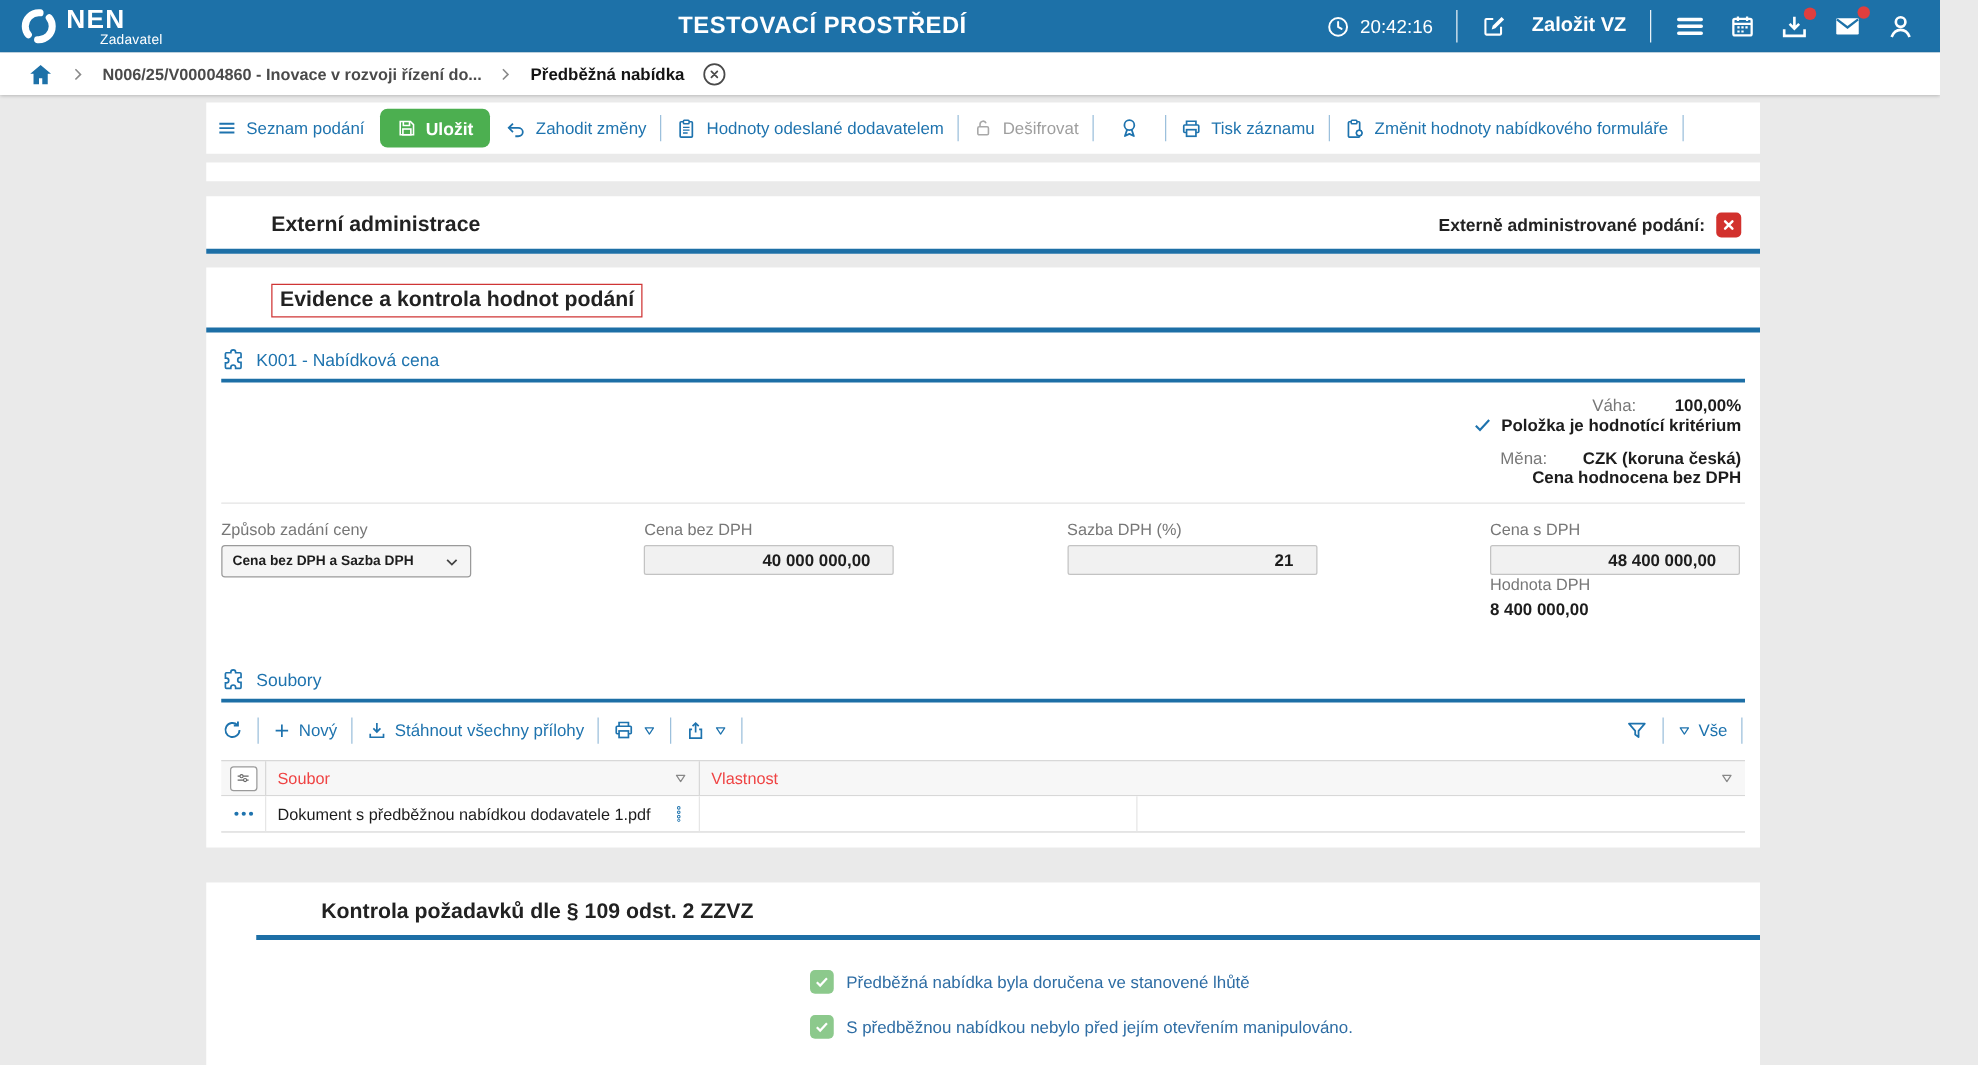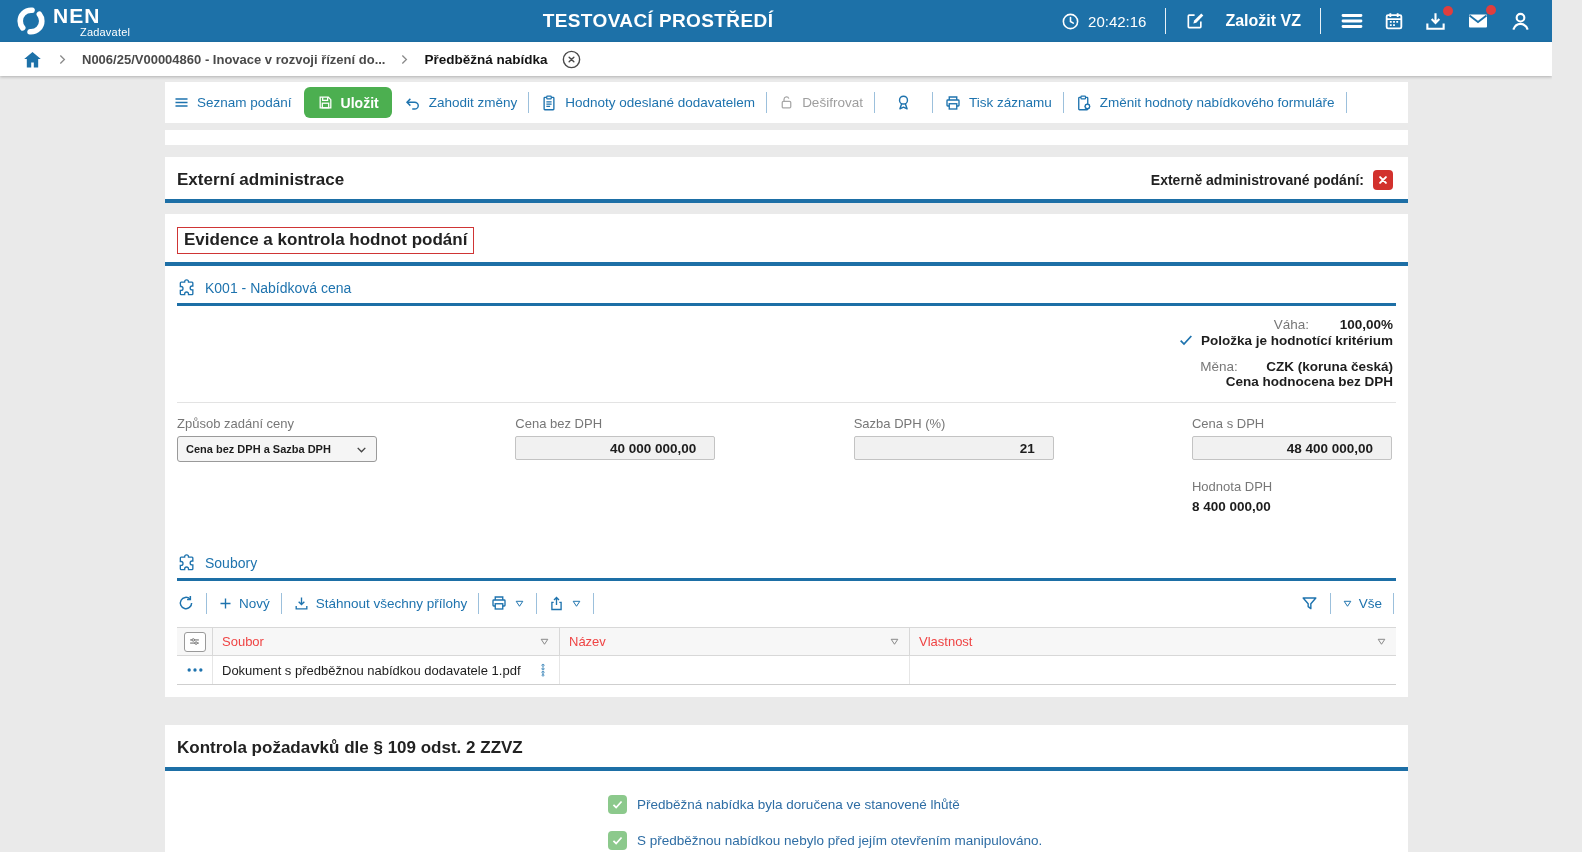--- a/index.html
+++ b/index.html
@@ -40,21 +40,21 @@
   .tbi.disabled { color:#9e9e9e; cursor:default; }
   .tb-sep { width:1px; height:21px; background:#9cc0dc; margin:0 11px; }
   .save-btn { display:flex; align-items:center; gap:7px; background:#4caf50; color:#fff;
               font-weight:bold; font-size:14px; border:none; border-radius:6px;
               padding:7px 13px; margin:0 12px; cursor:pointer; font-family:inherit; }
 
   .strip { margin-top:7px; height:15px; background:#fff; }
 
   
   .sec-head { display:flex; justify-content:space-between; align-items:flex-end;
-              padding:13px 15px 9px 12px; }
+              padding:13px 15px 9px 12px;margin-left:40px; }
   .sec-title { font-size:17px; font-weight:bold; color:#222; display:flex; align-items:center; gap:8px; }
   .sec-title.boxed span.t { border:1px solid #cf3535; padding:2px 6px 3px; }
   .flag { display:flex; align-items:center; gap:9px; font-size:14px; font-weight:bold; color:#222; }
   .xbox { width:20px; height:20px; background:#d2312d; border-radius:4px; display:flex;
           align-items:center; justify-content:center; cursor:pointer; flex:0 0 auto; }
   .blue-bar { height:4px; background:#1d6fa6; }
 
   .panel-a { margin-top:12px; }
   .panel-b { margin-top:11px; padding-bottom:12px; }
 
@@ -73,21 +73,21 @@
   
   .form-row { display:flex; justify-content:space-between; margin:13px 16px 0 12px; }
   .field { width:200px; }
   .field .flabel { font-size:13px; color:#777; display:block; margin-bottom:5px; }
   .tbox { width:100%; height:24px; background:#f1f1f1; border:1px solid #c3c3c3; border-radius:2px;
           text-align:right; padding:0 18px; font-weight:bold; font-size:13.5px; color:#1d1d1d;
           font-family:inherit; }
   .selbox { height:26px; background:#f5f5f5; border:1px solid #9a9a9a; border-radius:3px;
             display:flex; align-items:center; justify-content:space-between; padding:0 8px;
             font-weight:bold; font-size:11px; cursor:pointer; }
-  .hodnota { margin-top:19px; }
+  .hodnota { }
   .hodnota .hval { font-weight:bold; font-size:13.5px; margin-top:5px; }
 
   
   .files-head { margin-top:39px; }
   .file-toolbar { display:flex; align-items:center; margin:7px 14px 0 12px; height:30px;
                   color:#1e73ae; font-size:13.5px; }
   .ft-group { display:flex; align-items:center; gap:6px; cursor:pointer; white-space:nowrap; }
   .ft-right { margin-left:auto; display:flex; align-items:center; }
   .tri { color:#1e73ae; }
 
@@ -105,21 +105,21 @@
   .c0 { width:36px; flex:0 0 auto; justify-content:center; padding:0; }
   .c1 { width:347px; flex:0 0 auto; }
   .c2 { width:350px; flex:0 0 auto; }
   .c3 { flex:1; }
   .cell-flex { display:flex; align-items:center; justify-content:space-between; width:100%; }
   .sliders-box { width:22px; height:20px; border:1px solid #9a9a9a; border-radius:3px;
                  display:flex; align-items:center; justify-content:center; background:#fff; cursor:pointer; }
   .gtri { color:#888; }
 
   
-  .panel-c { margin-top:28px; padding-bottom:21px; }
+  .panel-c { margin-top:28px; padding-bottom:21px;padding-left:40px; }
   .check-row { display:flex; align-items:center; gap:10px; margin-left:443px;
                font-size:13.5px; color:#2e6da4; }
   .cr1 { margin-top:24px; } .cr2 { margin-top:17px; }
   .gbox { width:19px; height:19px; background:#8cc98c; border-radius:4px; display:flex;
           align-items:center; justify-content:center; flex:0 0 auto; }
 </style>
 </head>
 <body>
 
 <div class="page">
@@ -504,28 +504,20 @@
             </span>
           </div>
           <div class="th c1">
             <span>Soubor</span>
             <span class="gtri">
               <svg viewBox="0 0 20 20" width="11" height="11">
                 <path d="M4 6h12l-6 9z" fill="none" stroke="currentColor" stroke-width="1.8" stroke-linejoin="round"></path>
               </svg>
             </span>
           </div>
-          <div class="th c2">
-            <span>Název</span>
-            <span class="gtri">
-              <svg viewBox="0 0 20 20" width="11" height="11">
-                <path d="M4 6h12l-6 9z" fill="none" stroke="currentColor" stroke-width="1.8" stroke-linejoin="round"></path>
-              </svg>
-            </span>
-          </div>
           <div class="th c3">
             <span>Vlastnost</span>
             <span class="gtri">
               <svg viewBox="0 0 20 20" width="11" height="11">
                 <path d="M4 6h12l-6 9z" fill="none" stroke="currentColor" stroke-width="1.8" stroke-linejoin="round"></path>
               </svg>
             </span>
           </div>
         </div>
         <div class="trow">

